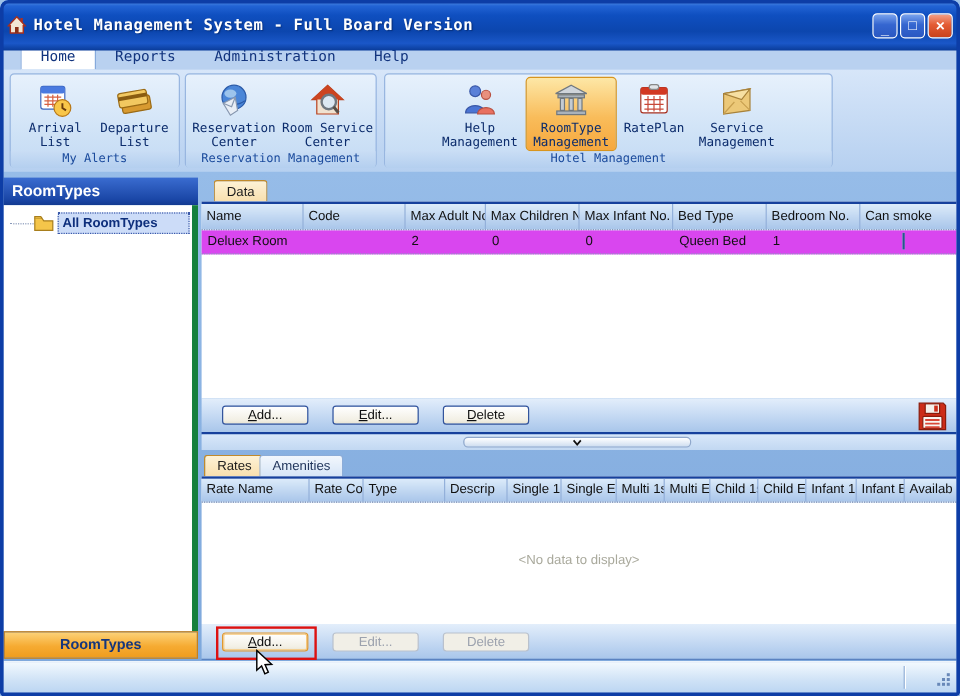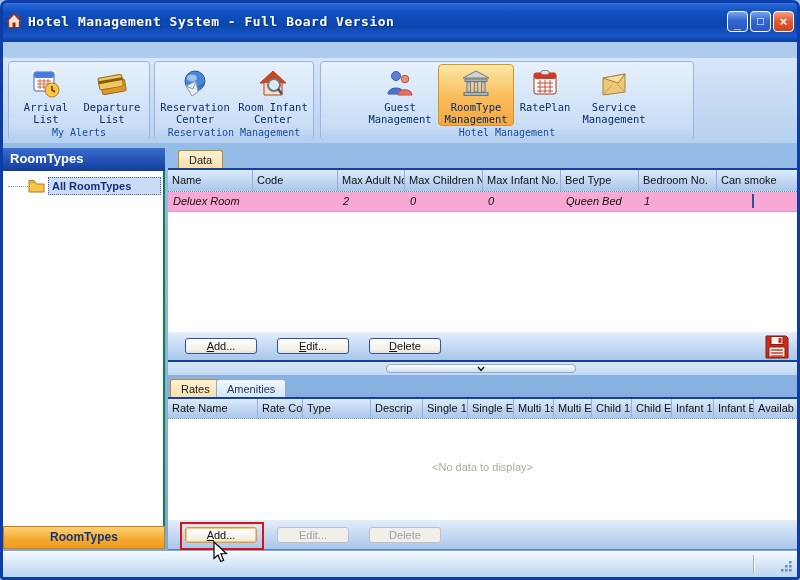--- a/index.html
+++ b/index.html
@@ -55,21 +55,21 @@
 
   
   .content-bg { position:absolute; left:3px; top:143px; width:794px; height:408px;
     background:linear-gradient(180deg,#96bce8,#7ea8dc); z-index:1; }
 
   
   .sb-header { position:absolute; left:3px; top:148px; width:162px; height:23px; z-index:3;
     background:linear-gradient(180deg,#3a6cd0,#1a46a6 80%,#123a90); color:#fff; font-weight:bold;
     font-size:13px; line-height:22px; padding-left:7px; }
   .sb-tree { position:absolute; left:3px; top:171px; width:162px; height:355px; background:#fff;
-    z-index:3; border-right:2px solid #15803d; }
+    z-index:3; border-right:5px solid #15803d; }
   .tree-item { display:flex; align-items:center; margin-top:5px; padding-left:5px; height:20px; }
   .tree-dots { width:20px; border-top:1px dotted #8898b8; }
   .tree-label { flex:1; margin-left:3px; margin-right:2px; background:#ccdcf8;
     border:1px dotted #3a58a8; color:#0e2f7c; font-weight:bold; font-size:11px;
     padding:2px 3px; white-space:nowrap; overflow:hidden; }
   .sb-bottom { position:absolute; left:3px; top:526px; width:162px; height:23px; z-index:3;
     background:linear-gradient(180deg,#fcd278,#f6ab32 55%,#ef9c1e); border:1px solid #c98018;
     color:#16367c; font-weight:bold; font-size:12px; text-align:center; line-height:21px; }
 
   
@@ -81,21 +81,21 @@
     color:#22365c; }
   .tab-data { left:10px; }
 
   .grid-upper { position:absolute; left:168px; top:168px; width:629px; height:164px; z-index:3;
     background:#fff; border-top:2px solid #16409c; }
   .ghead { display:flex; height:22px;
     background:linear-gradient(180deg,#dcebfa,#bdd4f0 60%,#a9c6ea);
     border-bottom:1px dotted #7585ae;align-items:flex-end; }
   .gh { font-size:11px; color:#101010; line-height:21px; padding-left:4px;
     border-right:1px solid #93b0da; white-space:nowrap; overflow:hidden; flex-shrink:0; }
-  .grow { display:flex; height:20px; background:#f9a8d4; border-bottom:1px dotted #939bc2;font-style:italic; }
+  .grow { display:flex; height:20px; background:#d946ef; border-bottom:1px dotted #939bc2; }
   .gc { font-size:11px; color:#101010; line-height:19px; padding-left:5px; white-space:nowrap;
     overflow:hidden; flex-shrink:0; }
   .u0{width:85px;} .u1{width:85px;} .u2{width:67px;} .u3{width:78px;} .u4{width:78px;}
   .u5{width:78px;} .u6{width:78px;} .u7{flex:1; border-right:none;}
   .chk { width:12px; height:12px; border:1px solid #2a5090; background:#fff; margin:3px 0 0 30px; }
 
   .btnstrip { position:absolute; left:168px; width:629px; height:30px; z-index:3;
     background:linear-gradient(180deg,#e3eefb,#bad2f0 70%,#a9c6ea);
     border-bottom:2px solid #16409c; display:flex; align-items:center; }
   .btnstrip.upper { top:332px; }
@@ -159,20 +159,26 @@
         </div>
       <div class="wbtn">
           <span>□</span>
         </div>
       <div class="wbtn close">
           <span>×</span>
         </div>
     </div>
   </div>
 
+  <div class="menurow">
+    <div class="mtab active">Home</div>
+    <div class="mtab">Reports</div>
+    <div class="mtab">Administration</div>
+    <div class="mtab">Help</div>
+  </div>
 
   <div class="ribbon">
 
     <div class="rgroup g1">
       <div class="btns">
         <div class="rbtn">
           <span class="ric">
             <svg width="32" height="32" viewBox="0 0 32 32">
               <rect x="4" y="4" width="20" height="19" rx="2" fill="#fff" stroke="#3a66c0"></rect>
               <rect x="4" y="4" width="20" height="6" rx="2" fill="#4a7ae0"></rect>
@@ -222,38 +228,38 @@
         </div>
         <div class="rbtn">
           <span class="ric">
             <svg width="32" height="32" viewBox="0 0 32 32">
               <path d="M16 3 L29 15 H25 V27 H7 V15 H3 Z" fill="#f0e2d0" stroke="#b8401c"></path>
               <path d="M16 3 L29 15 H3 Z" fill="#cc4420"></path>
               <circle cx="17" cy="17" r="6" fill="#dce8f2" stroke="#707880" stroke-width="2"></circle>
               <line x1="21" y1="21" x2="25" y2="26" stroke="#585048" stroke-width="2.5"></line>
             </svg>
           </span>
-          <span class="rlbl">Room Infant Center</span>
+          <span class="rlbl">Room Service Center</span>
         </div>
       </div>
       <div class="caption">Reservation Management</div>
     </div>
 
     <div class="rgroup g3">
       <div class="btns">
         <div class="rbtn">
           <span class="ric">
             <svg width="32" height="32" viewBox="0 0 32 32">
               <circle cx="12" cy="8" r="4.5" fill="#5a80d8" stroke="#3a58a8"></circle>
               <path d="M4 26 C4 18 20 18 20 26 Z" fill="#4a74d4" stroke="#3a58a8"></path>
               <circle cx="21" cy="11" r="3.8" fill="#e8907e" stroke="#b85040"></circle>
               <path d="M14 27 C14 20 28 20 28 27 Z" fill="#e87060" stroke="#b85040"></path>
             </svg>
           </span>
-          <span class="rlbl">Guest Management</span>
+          <span class="rlbl">Help Management</span>
         </div>
         <div class="rbtn selected">
           <span class="ric">
             <svg width="32" height="32" viewBox="0 0 32 32">
               <path d="M16 3 L29 10 H3 Z" fill="#cfd4da" stroke="#70787f"></path>
               <rect x="5" y="11" width="22" height="2.5" fill="#aab2ba" stroke="#70787f"></rect>
               <rect x="7" y="14" width="3.4" height="10" fill="#c4cbd2" stroke="#70787f"></rect>
               <rect x="14.3" y="14" width="3.4" height="10" fill="#c4cbd2" stroke="#70787f"></rect>
               <rect x="21.6" y="14" width="3.4" height="10" fill="#c4cbd2" stroke="#70787f"></rect>
               <rect x="4" y="24.5" width="24" height="3" fill="#aab2ba" stroke="#70787f"></rect>

